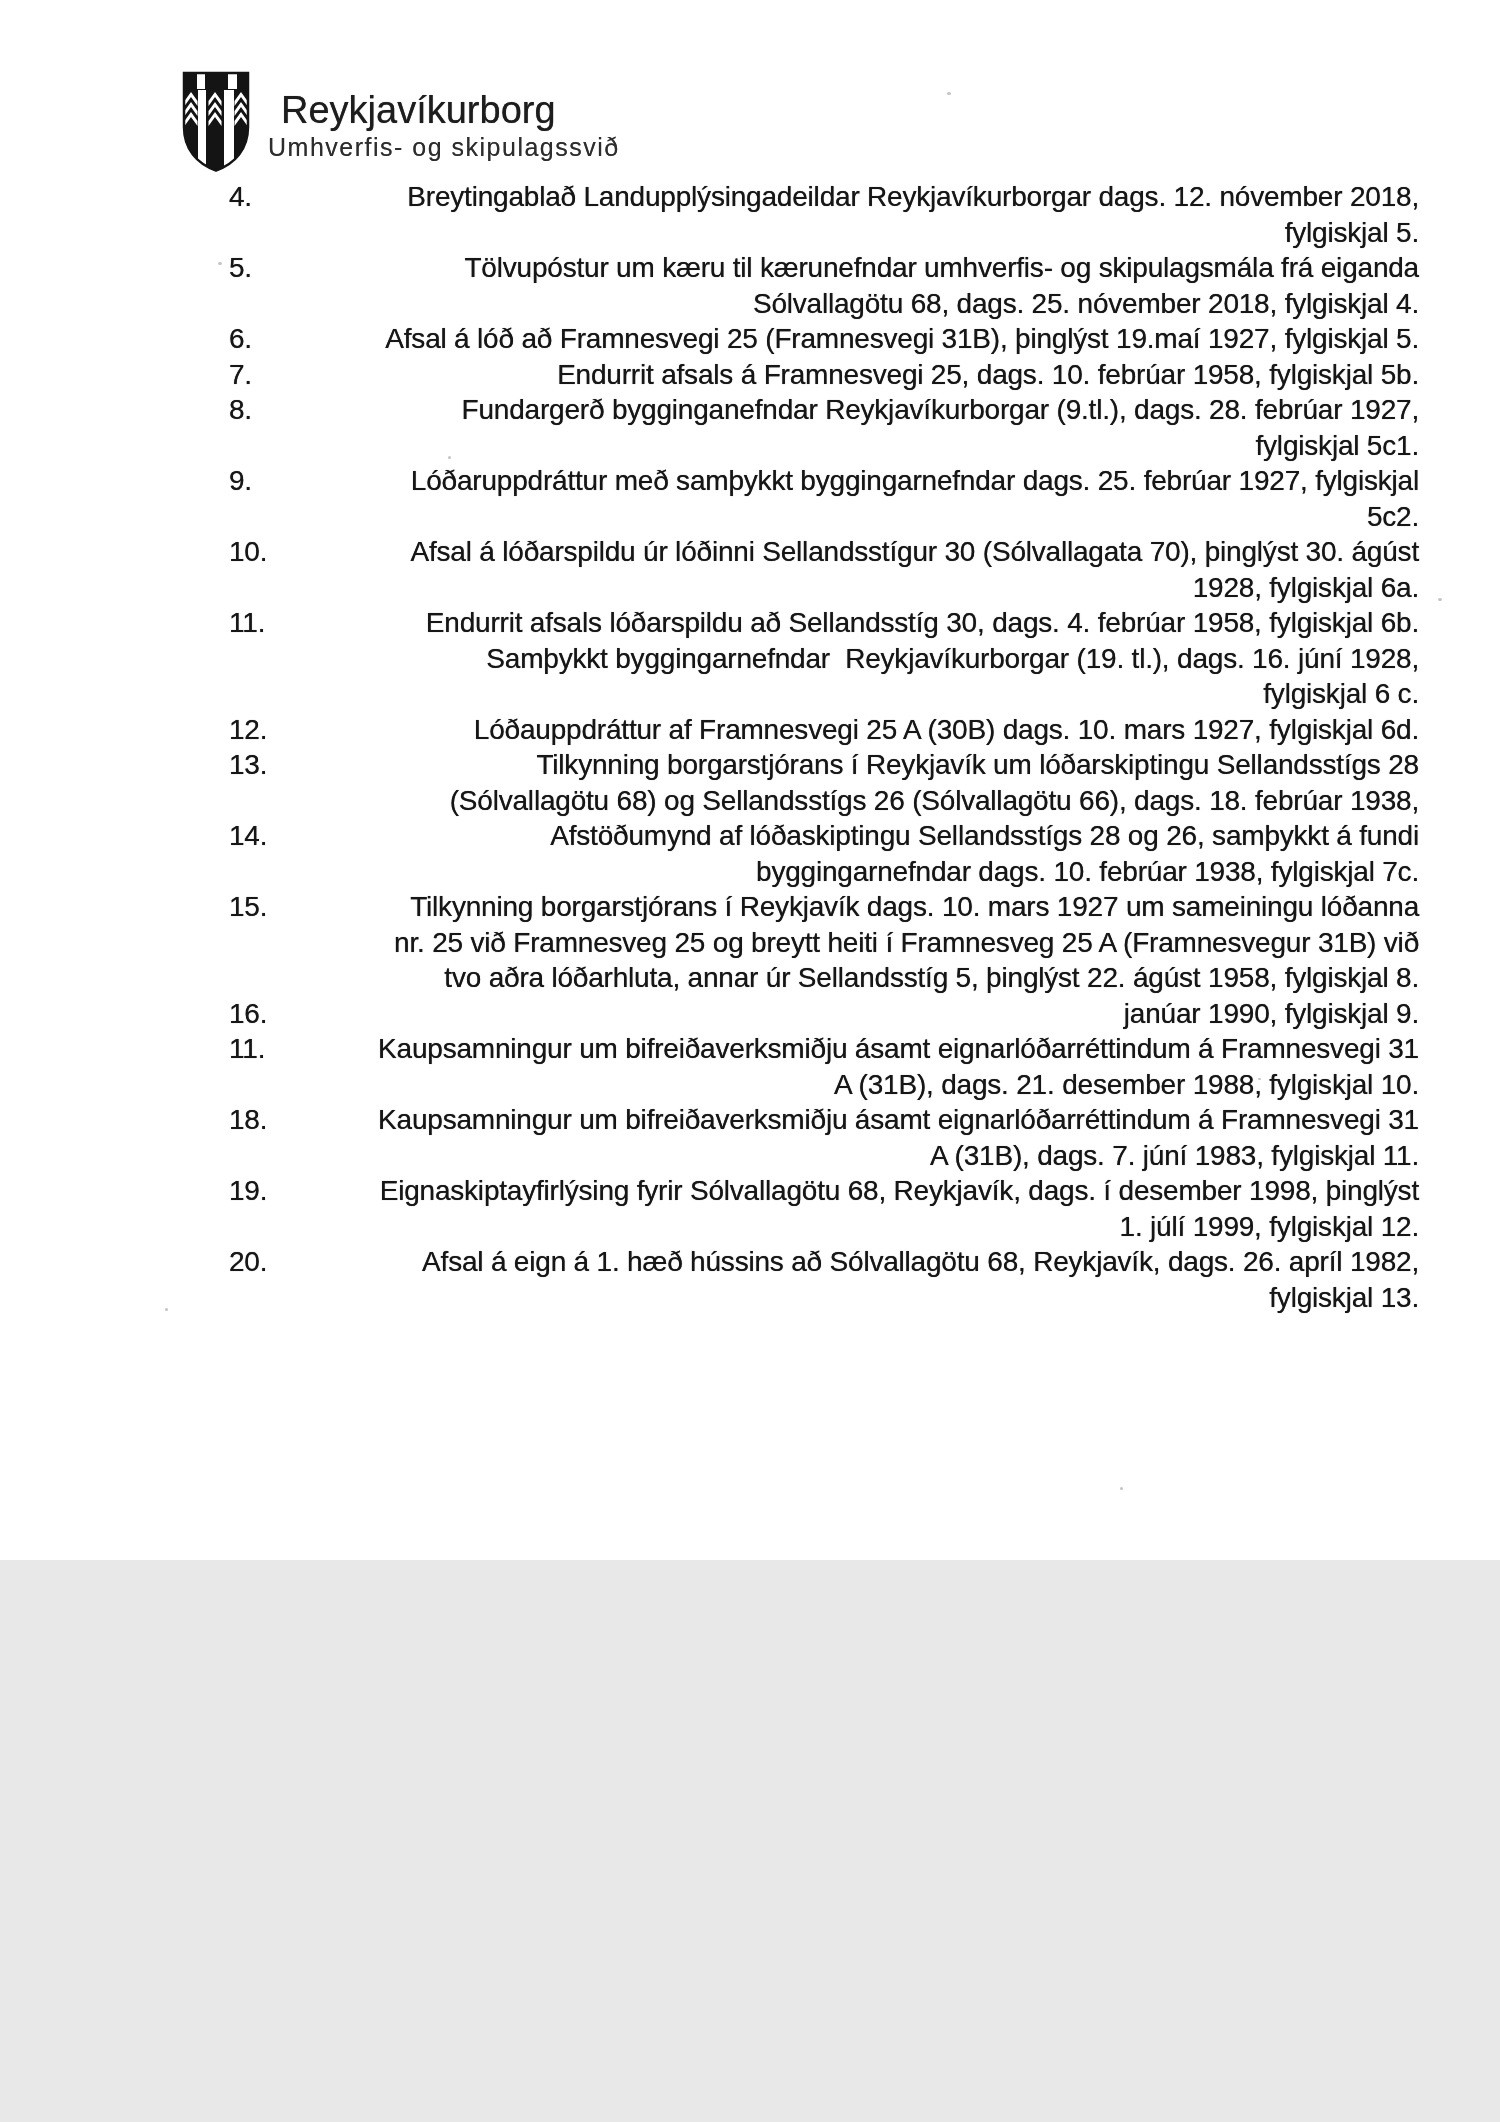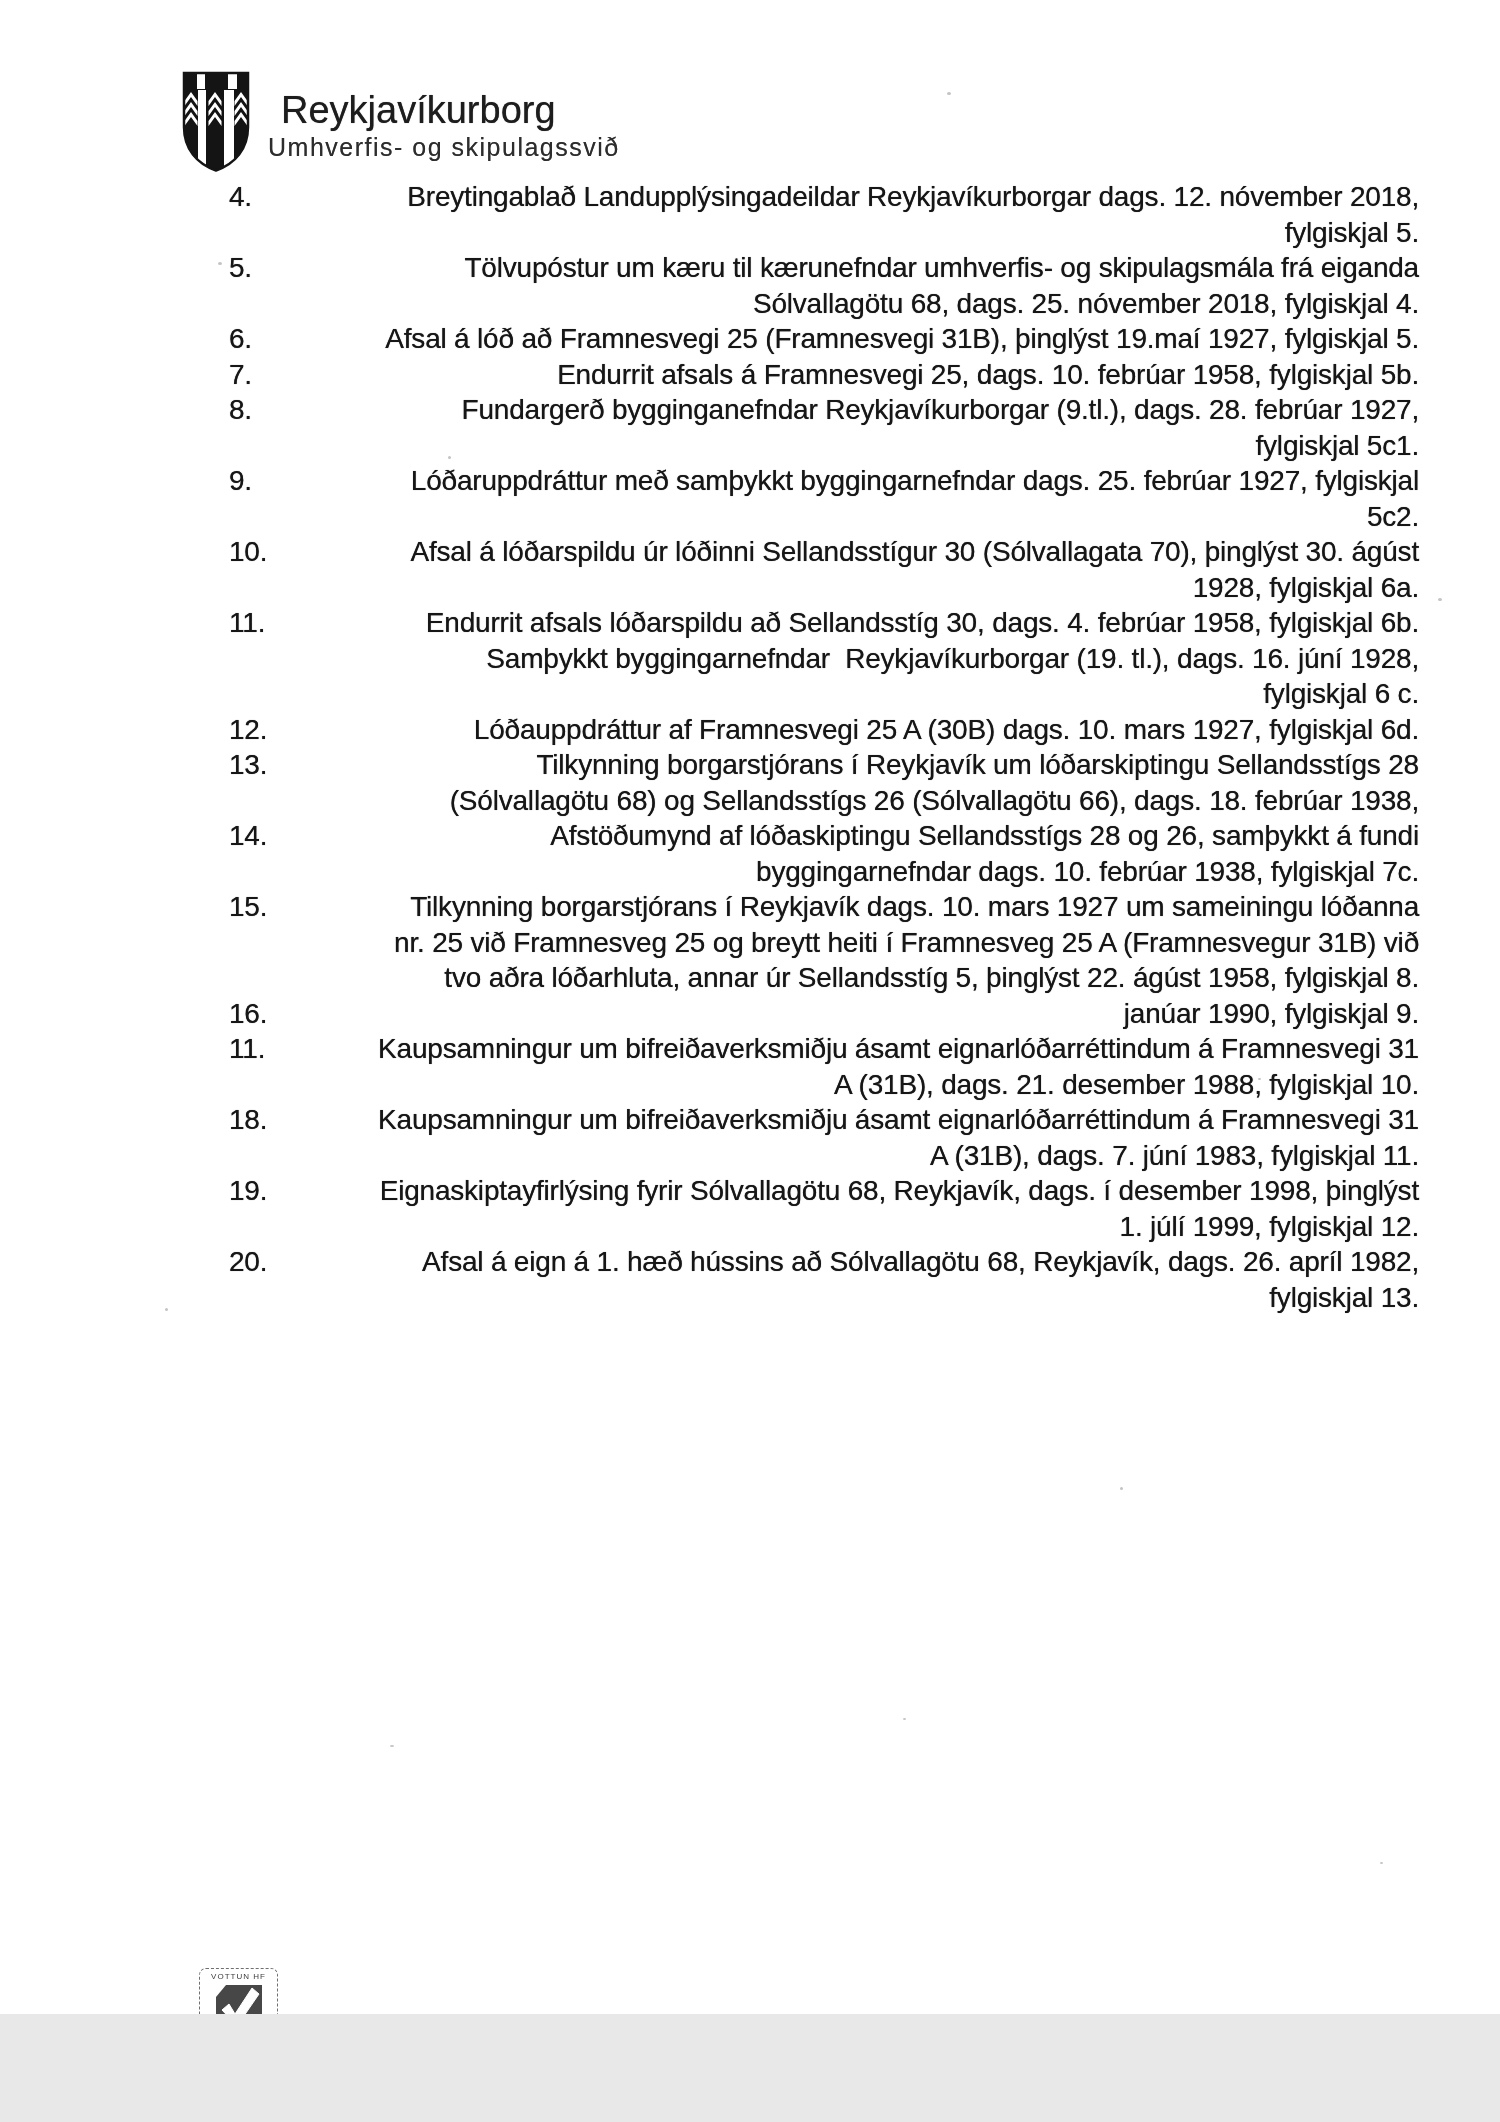--- a/index.html
+++ b/index.html
@@ -1,18 +1,18 @@
 <!DOCTYPE html>
 <html><head>
 <meta charset="utf-8">
 <style>
   html,body{margin:0;padding:0;background:#e8e8e8;}
   .page{
     position:relative;
-    width:1500px;height:2014px;
+    width:1500px;height:1560px;
     background:#ffffff;
     overflow:hidden;
     font-family:"Liberation Sans","DejaVu Sans",sans-serif;
     color:#161616;
   }
   
   .letterhead{position:absolute;left:0;top:0;width:100%;height:180px;}
   .coat{position:absolute;left:181px;top:70px;width:70px;height:104px;}
   .org-name{
     position:absolute;left:281px;top:90px;

